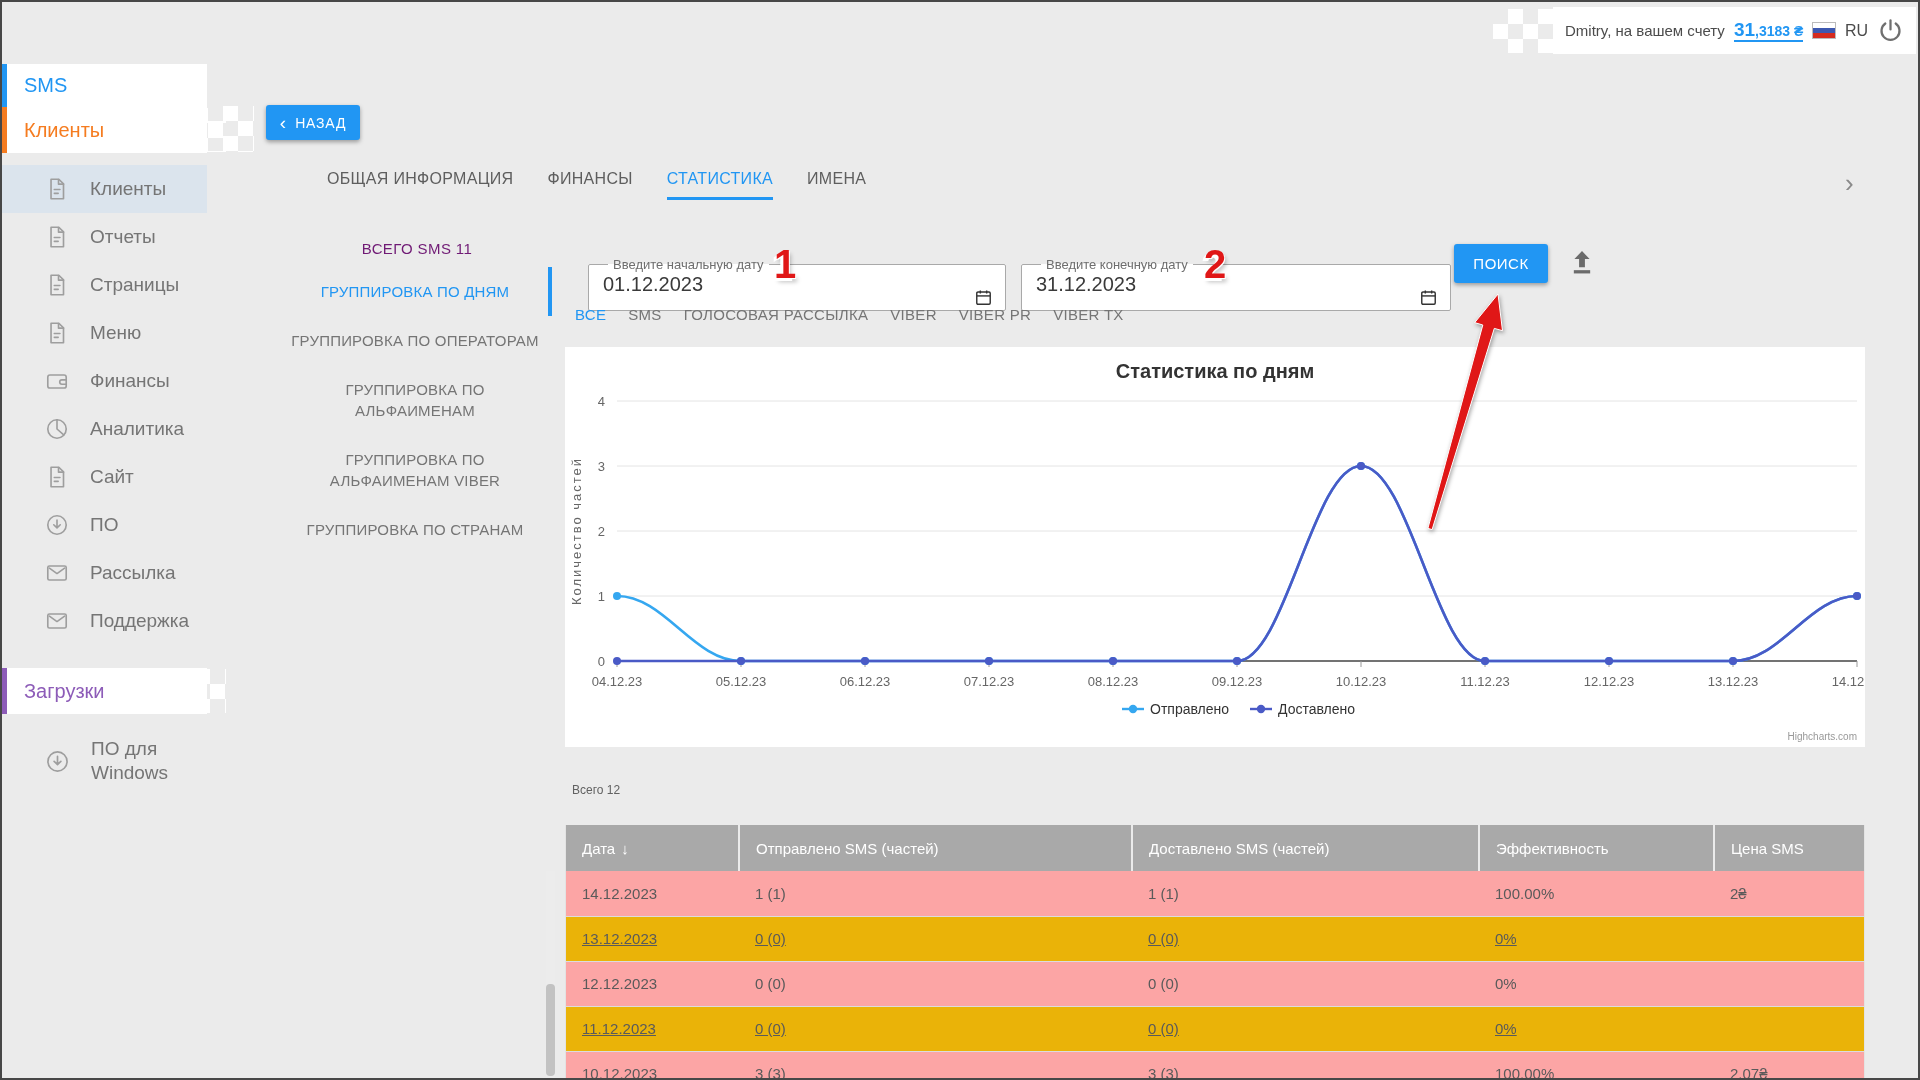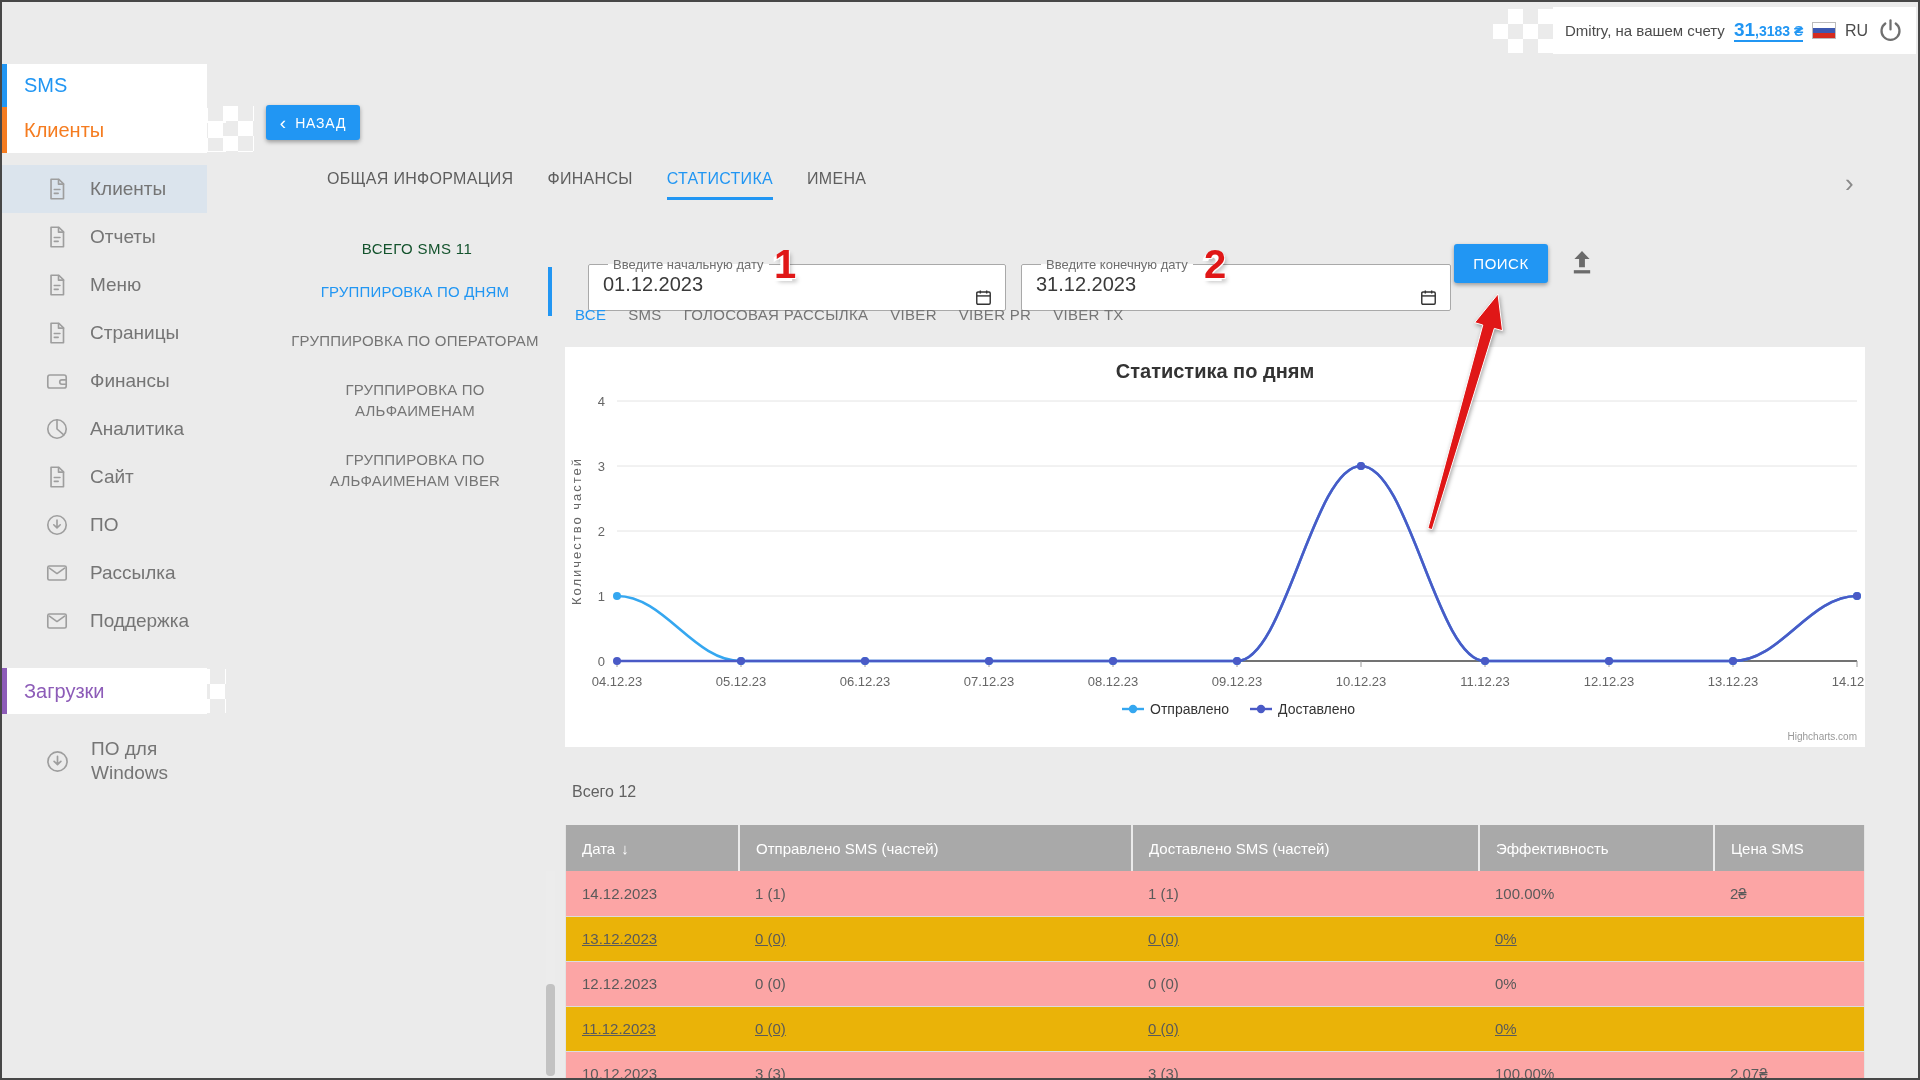--- a/index.html
+++ b/index.html
@@ -51,21 +51,21 @@
   .back-btn .chev{font-size:19px;line-height:1;}
   .back-btn .blabel{font-size:14px;letter-spacing:.8px;}
   .page-title{position:absolute;left:390px;top:107px;font-size:24px;color:#5c5c5c;}
   
   .tabs{position:absolute;left:325px;top:168px;display:flex;gap:34px;}
   .tab{font-size:16px;color:#5e5e5e;letter-spacing:.3px;padding-bottom:9px;cursor:pointer;border-bottom:3px solid transparent;}
   .tab.active{color:#2196f3;border-bottom-color:#2196f3;}
   .tabs-chevron{position:absolute;left:1843px;top:168px;font-size:26px;color:#8a8a8a;cursor:pointer;line-height:1;}
   
   .subnav{position:absolute;left:280px;top:232px;width:270px;text-align:center;}
-  .subnav-total{font-size:15px;color:#14532d;letter-spacing:.4px;padding:6px 0 10px;}
+  .subnav-total{font-size:15px;color:#701a75;letter-spacing:.4px;padding:6px 0 10px;}
   .subnav-item{font-size:15px;color:#757575;letter-spacing:.2px;line-height:21px;padding:14px 2px;cursor:pointer;border-right:4px solid transparent;}
   .subnav-item.active{color:#2196f3;border-right-color:#2196f3;}
   
   .fs{position:absolute;background:#fff;border:1px solid #a9a9a9;border-radius:2px;margin:16px;padding:0 14px;height:54px;}
   .fs1{left:570px;top:239px;width:418px;}
   .fs2{left:1003px;top:239px;width:430px;}
   .fs legend{font-size:13px;color:#6e6e6e;padding:0 5px;margin-left:5px;}
   .fs-value{font-size:20px;color:#3a3a3a;margin-top:1px;}
   .cal{position:absolute;right:12px;top:16px;cursor:pointer;}
   .cal svg{width:19px;height:19px;display:block;}
@@ -85,21 +85,21 @@
   .chart-panel{position:absolute;left:563px;top:345px;width:1300px;height:400px;background:#fff;}
   .chart-title{text-align:center;margin-top:13px;font-size:20px;font-weight:bold;color:#333;}
   #chart-svg{position:absolute;left:0;top:44px;}
   .c-ax{font-size:13px;fill:#666;font-family:"Liberation Sans","DejaVu Sans",sans-serif;}
   .c-yt{font-size:13px;fill:#666;letter-spacing:2px;font-family:"Liberation Sans","DejaVu Sans",sans-serif;}
   .c-leg{font-size:14px;fill:#333;font-family:"Liberation Sans","DejaVu Sans",sans-serif;}
   .credit{position:absolute;right:8px;bottom:5px;font-size:10px;color:#999;cursor:pointer;}
   
   .arrow{position:absolute;left:1395px;top:284px;z-index:41;filter:drop-shadow(1px 2px 2px rgba(0,0,0,.35));}
   
-  .total-label{position:absolute;left:570px;top:781px;font-size:16px;color:#616161;}
+  .total-label{position:absolute;left:570px;top:781px;font-size:12px;color:#616161;}
   .table-wrap{position:absolute;left:563px;top:823px;width:1300px;height:253px;overflow:hidden;border-left:1px solid #e3e3e3;border-right:1px solid #e3e3e3;}
   table{border-collapse:collapse;table-layout:fixed;width:1300px;}
   th{background:#a9a9a9;color:#fff;font-weight:normal;font-size:15px;text-align:left;height:46px;padding:0 0 0 16px;border-right:2px solid #ebebeb;}
   th:last-child{border-right:none;}
   td{font-size:15px;color:#5a5a5a;height:45px;padding:0 0 0 16px;border-bottom:1px solid #dcdcdc;}
   tr.odd td{background:#fca5a5;}
   tr.even td{background:#eab308;text-decoration:underline;}
   .sort-arrow{margin-left:6px;}
   
   .mini-scrollbar{position:absolute;left:544px;top:869px;width:9px;height:207px;background:#ececec;}
@@ -153,29 +153,29 @@
           <path d="M9.5 12.5h5.2M9.5 16h3.6"></path>
         </svg>
         <span class="lbl">Отчеты</span>
       </div>
       <div class="side-item">
         <svg viewBox="0 0 24 24">
           <path d="M6.5 3h7.2L18 7.3V21H6.5z"></path>
           <path d="M13.4 3.2v4.3H18"></path>
           <path d="M9.5 12.5h5.2M9.5 16h3.6"></path>
         </svg>
-        <span class="lbl">Меню</span>
+        <span class="lbl">Страницы</span>
       </div>
       <div class="side-item">
         <svg viewBox="0 0 24 24">
           <path d="M6.5 3h7.2L18 7.3V21H6.5z"></path>
           <path d="M13.4 3.2v4.3H18"></path>
           <path d="M9.5 12.5h5.2M9.5 16h3.6"></path>
         </svg>
-        <span class="lbl">Страницы</span>
+        <span class="lbl">Меню</span>
       </div>
       <div class="side-item">
         <svg viewBox="0 0 24 24">
           <rect x="3.5" y="6.5" width="17" height="12" rx="2"></rect>
           <path d="M20.5 11h-4a2 2 0 0 0 0 4h4"></path>
         </svg>
         <span class="lbl">Финансы</span>
       </div>
       <div class="side-item">
         <svg viewBox="0 0 24 24">
@@ -241,20 +241,21 @@
     </div>
   <div class="tabs-chevron">›</div>
 
   <div class="subnav">
     <div class="subnav-total">ВСЕГО SMS 11</div>
     <div id="subnav-items">
         <div class="subnav-item active">ГРУППИРОВКА ПО ДНЯМ</div>
         <div class="subnav-item">ГРУППИРОВКА ПО ОПЕРАТОРАМ</div>
         <div class="subnav-item">ГРУППИРОВКА ПО АЛЬФАИМЕНАМ</div>
         <div class="subnav-item">ГРУППИРОВКА ПО АЛЬФАИМЕНАМ VIBER</div>
+        <div class="subnav-item">ГРУППИРОВКА ПО СТРАНАМ</div>
       </div>
   </div>
 
   <fieldset class="fs fs1">
     <legend>Введите начальную дату</legend>
     <div class="fs-value">01.12.2023</div>
     <span class="cal">
       <svg viewBox="0 0 24 24" fill="none" stroke="#333" stroke-width="1.8">
           <rect x="3.5" y="5" width="17" height="15.5" rx="1.5"></rect>
           <path d="M3.5 10h17"></path>

